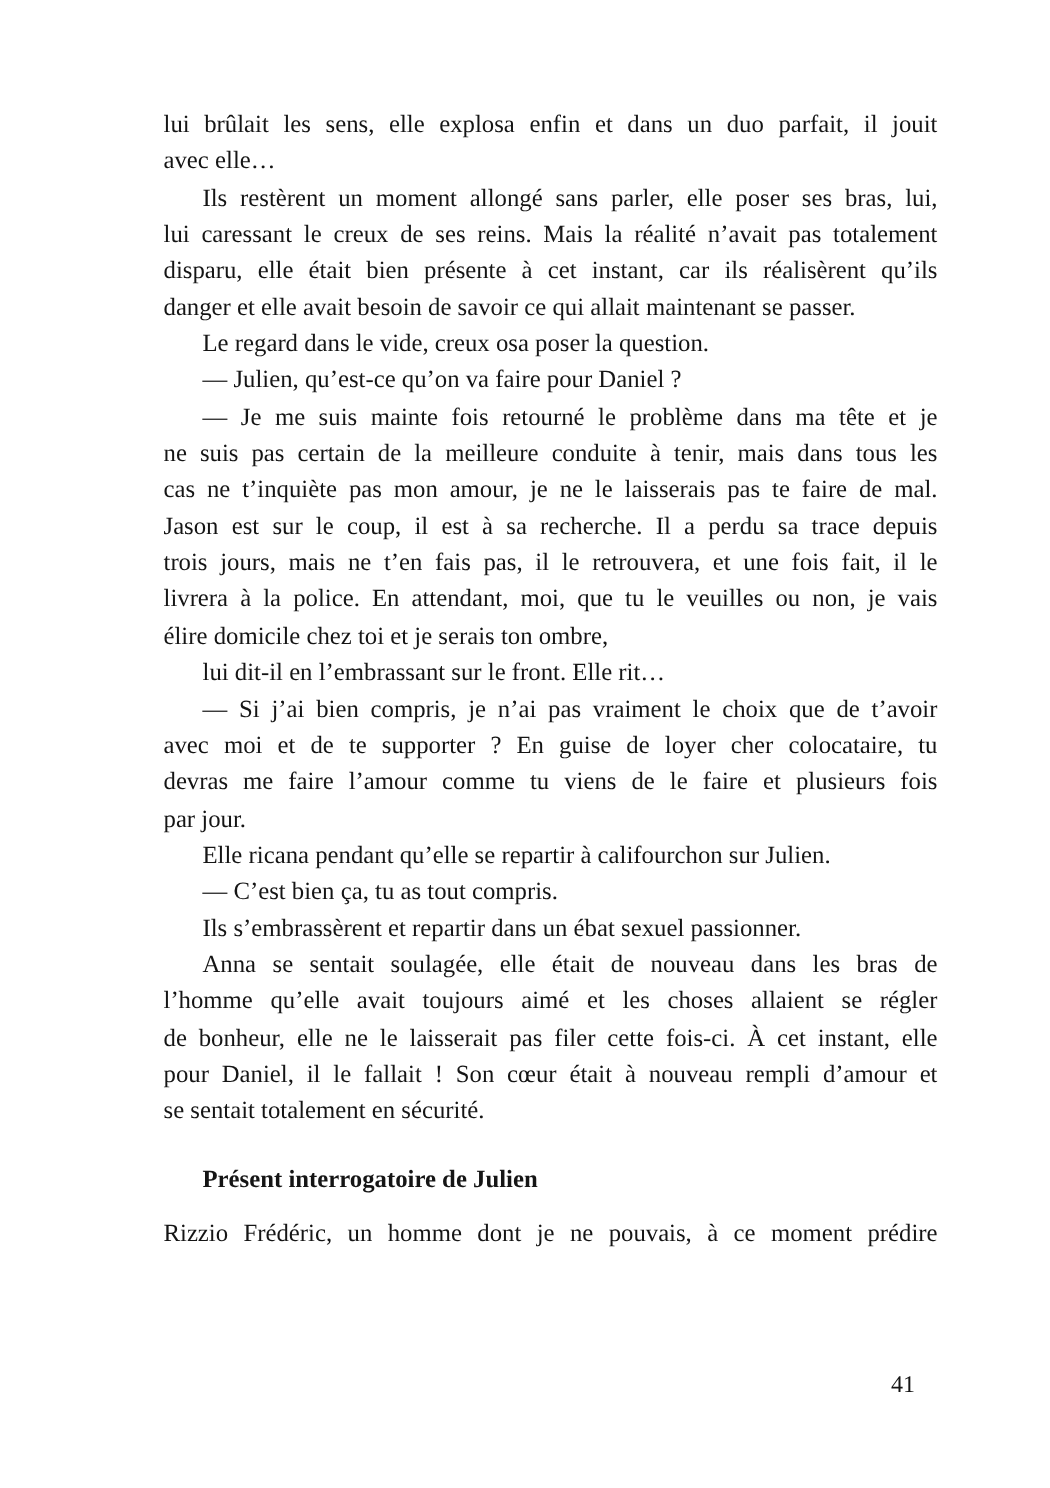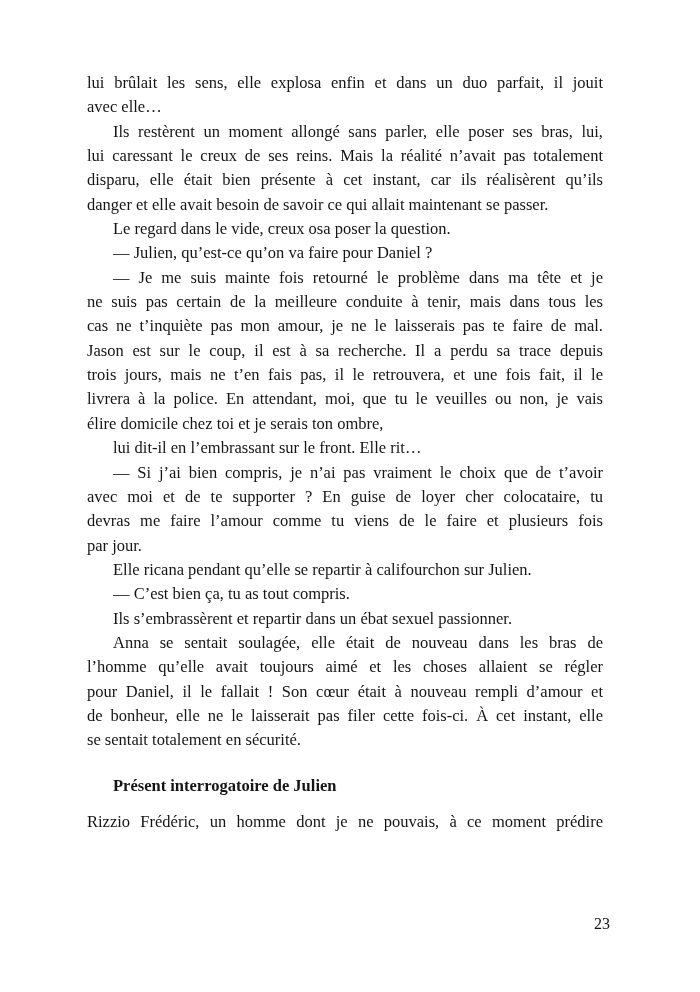--- a/index.html
+++ b/index.html
@@ -11,21 +11,21 @@
     position: relative;
     width: 700px;
     height: 992px;
     background: #ffffff;
     font-family: "Liberation Serif", "DejaVu Serif", serif;
     color: #151515;
     overflow: hidden;
   }
   .text-block {
     position: absolute;
-    left: 87px;
+    left: 109px;
     top: 71px;
     width: 516px;
   }
   .para {
     margin: 0;
   }
   .line {
     font-size: 16.5px;
     line-height: 24.35px;
     height: 24.35px;
@@ -103,23 +103,23 @@
       </div>
       <div class="para">
         <div class="line indent last">— C’est bien ça, tu as tout compris.</div>
       </div>
       <div class="para">
         <div class="line indent last">Ils s’embrassèrent et repartir dans un ébat sexuel passionner.</div>
       </div>
       <div class="para">
         <div class="line indent">Anna se sentait soulagée, elle était de nouveau dans les bras de</div>
         <div class="line">l’homme qu’elle avait toujours aimé et les choses allaient se régler</div>
+        <div class="line">de bonheur, elle ne le laisserait pas filer cette fois-ci. À cet instant, elle</div>
         <div class="line">pour Daniel, il le fallait ! Son cœur était à nouveau rempli d’amour et</div>
-        <div class="line">de bonheur, elle ne le laisserait pas filer cette fois-ci. À cet instant, elle</div>
         <div class="line last">se sentait totalement en sécurité.</div>
       </div>
       <h2 class="heading">Présent interrogatoire de Julien</h2>
       <div class="para">
         <div class="line">Rizzio Frédéric, un homme dont je ne pouvais, à ce moment prédire</div>
       </div>
     </main>
-  <div class="page-number">23</div>
+  <div class="page-number">41</div>
 </div>
 
 </body></html>

